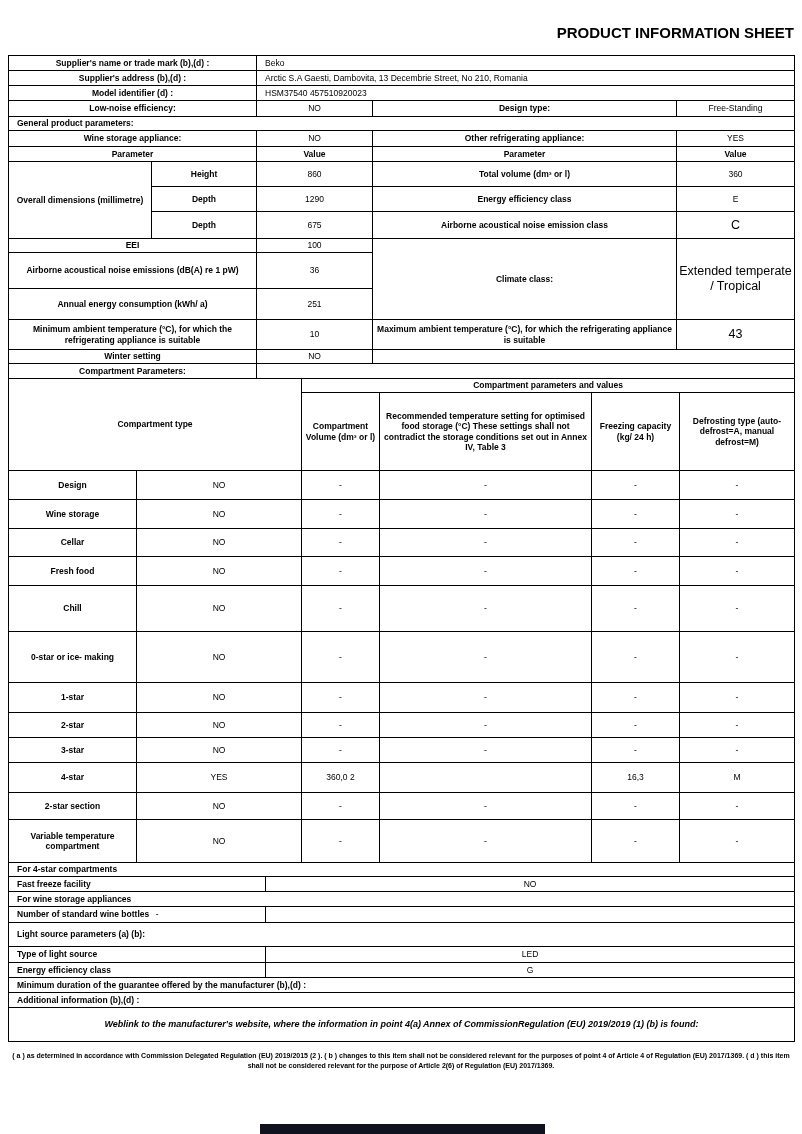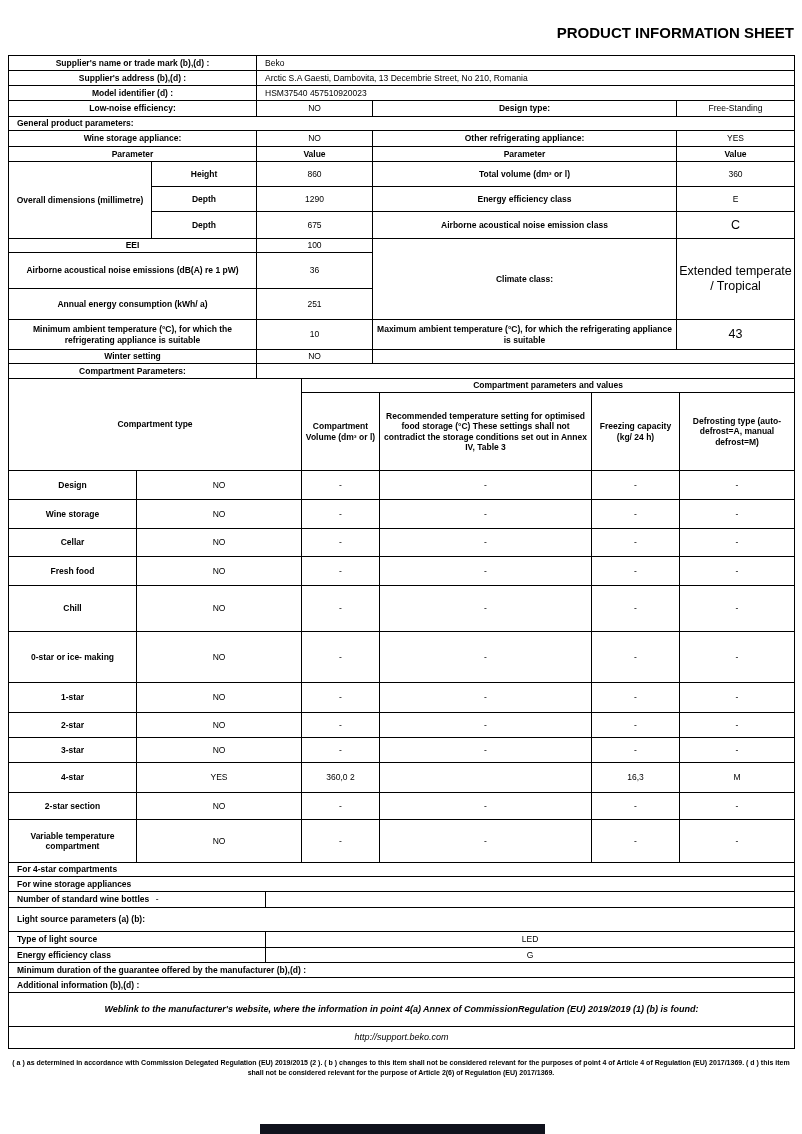--- a/index.html
+++ b/index.html
@@ -262,20 +262,24 @@
   <table class="tbl">
     <colgroup>
         <col style="width:257px">
         <col style="width:529px">
       </colgroup>
     <tbody>
       <tr style="height:14px">
         <td colspan="2" class="b vl">For 4-star compartments</td>
       </tr>
       <tr style="height:15px">
+        <td class="b vl">Fast freeze facility</td>
+        <td>NO</td>
+      </tr>
+      <tr style="height:15px">
         <td colspan="2" class="b vl">For wine storage appliances</td>
       </tr>
       <tr style="height:16px">
         <td class="vl">
           <span class="b">Number of standard wine bottles</span>
           <span style="margin-left:4px">-</span>
         </td>
         <td></td>
       </tr>
       <tr style="height:24px">
@@ -291,23 +295,20 @@
       </tr>
       <tr style="height:15px">
         <td colspan="2" class="b vl">Minimum duration of the guarantee offered by the manufacturer (b),(d) :</td>
       </tr>
       <tr style="height:15px">
         <td colspan="2" class="b vl">Additional information (b),(d) :</td>
       </tr>
       <tr style="height:34px">
         <td colspan="2" class="b url">Weblink to the manufacturer's website, where the information in point 4(a) Annex of CommissionRegulation (EU) 2019/2019 (1) (b) is found:</td>
       </tr>
-      <tr style="height:22px">
-        <td colspan="2" class="url">http://support.beko.com</td>
-      </tr>
     </tbody>
   </table>
 
   <div class="footnote">( a ) as determined in accordance with Commission Delegated Regulation (EU) 2019/2015 (2 ). ( b ) changes to this item shall not be considered relevant for the purposes of point 4 of Article 4 of Regulation (EU) 2017/1369. ( d ) this item shall not be considered relevant for the purpose of Article 2(6) of Regulation (EU) 2017/1369.</div>
 
 </div>
 
 <div class="bottom-bar"></div>
 
 </body></html>

